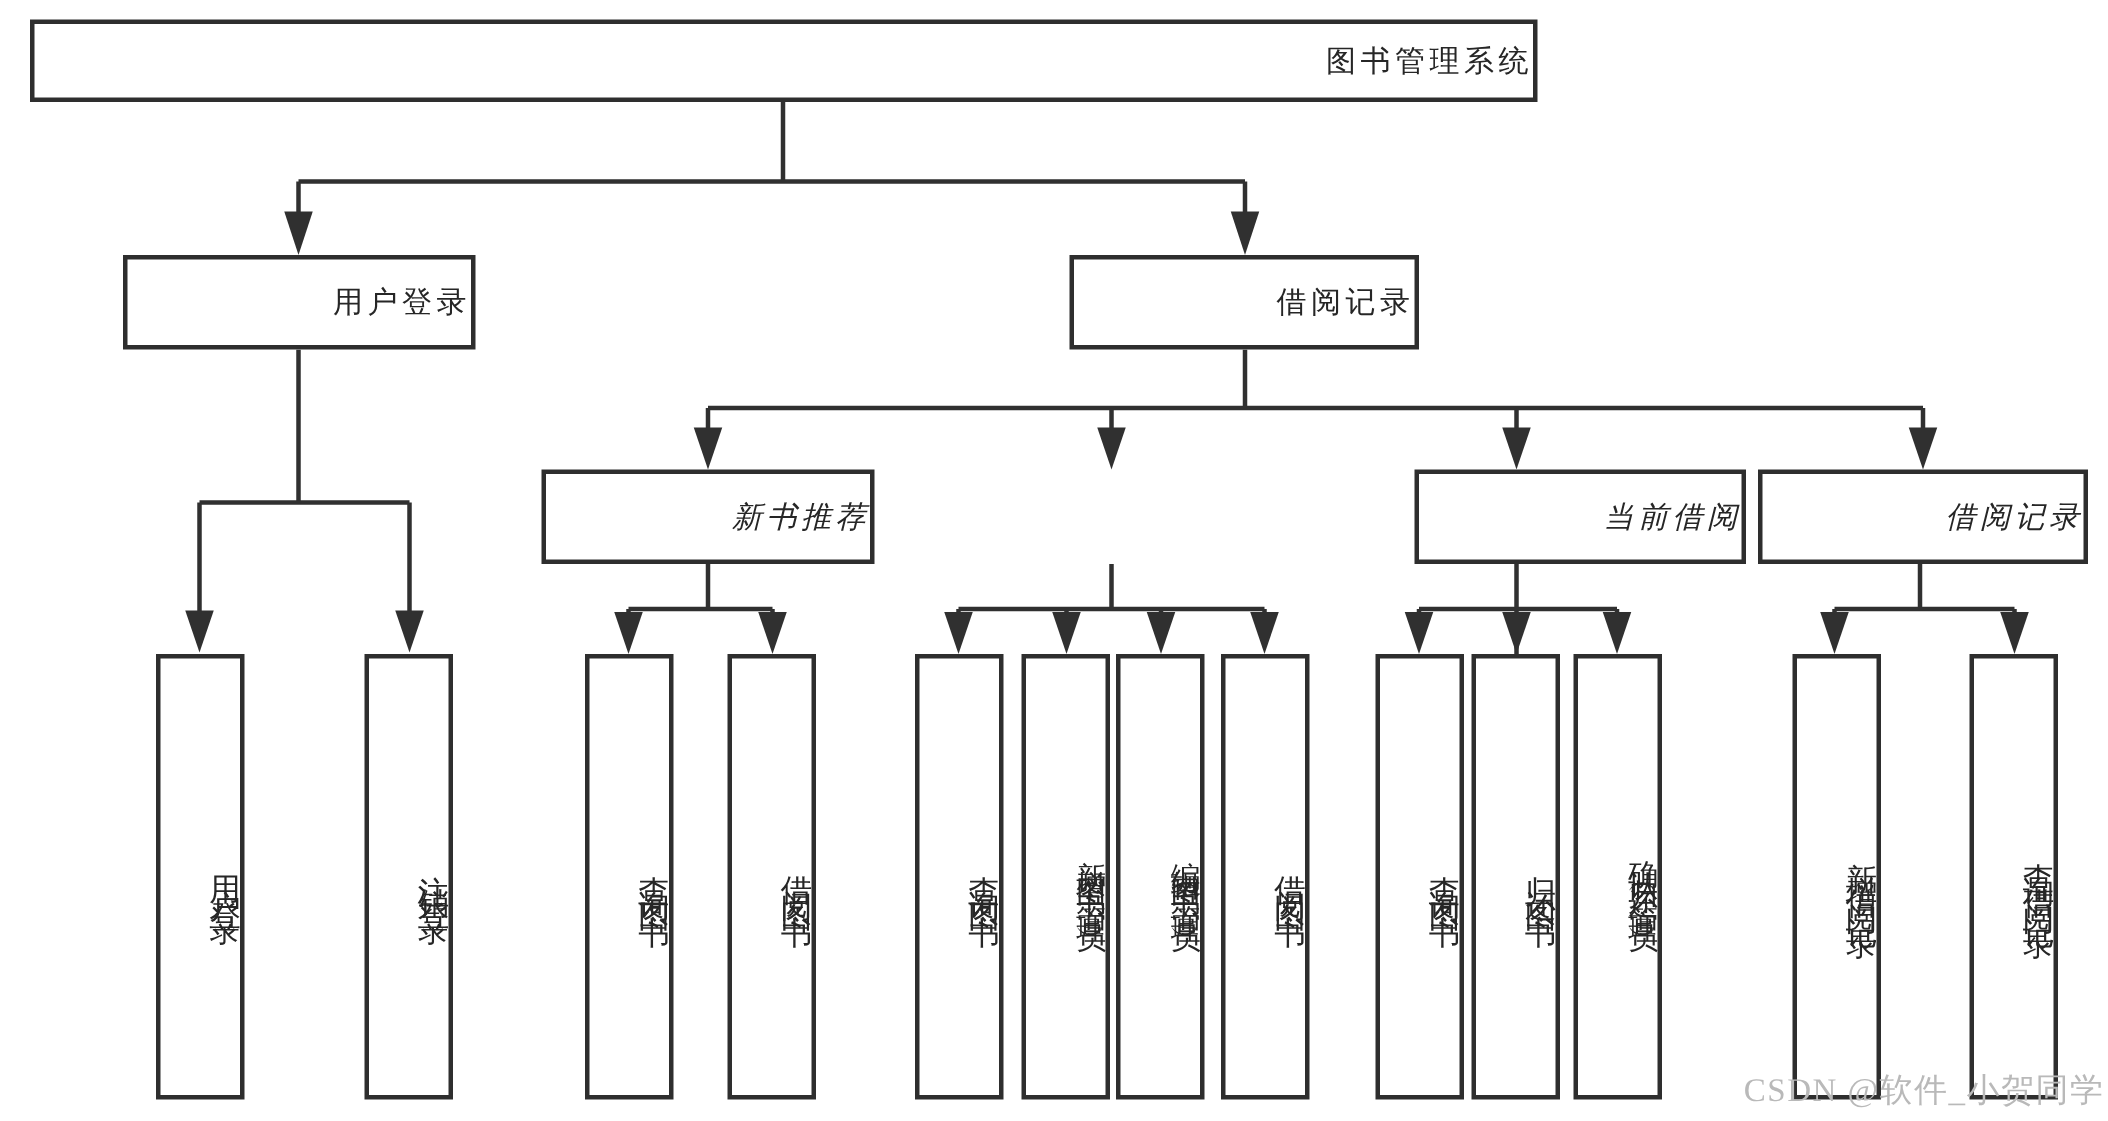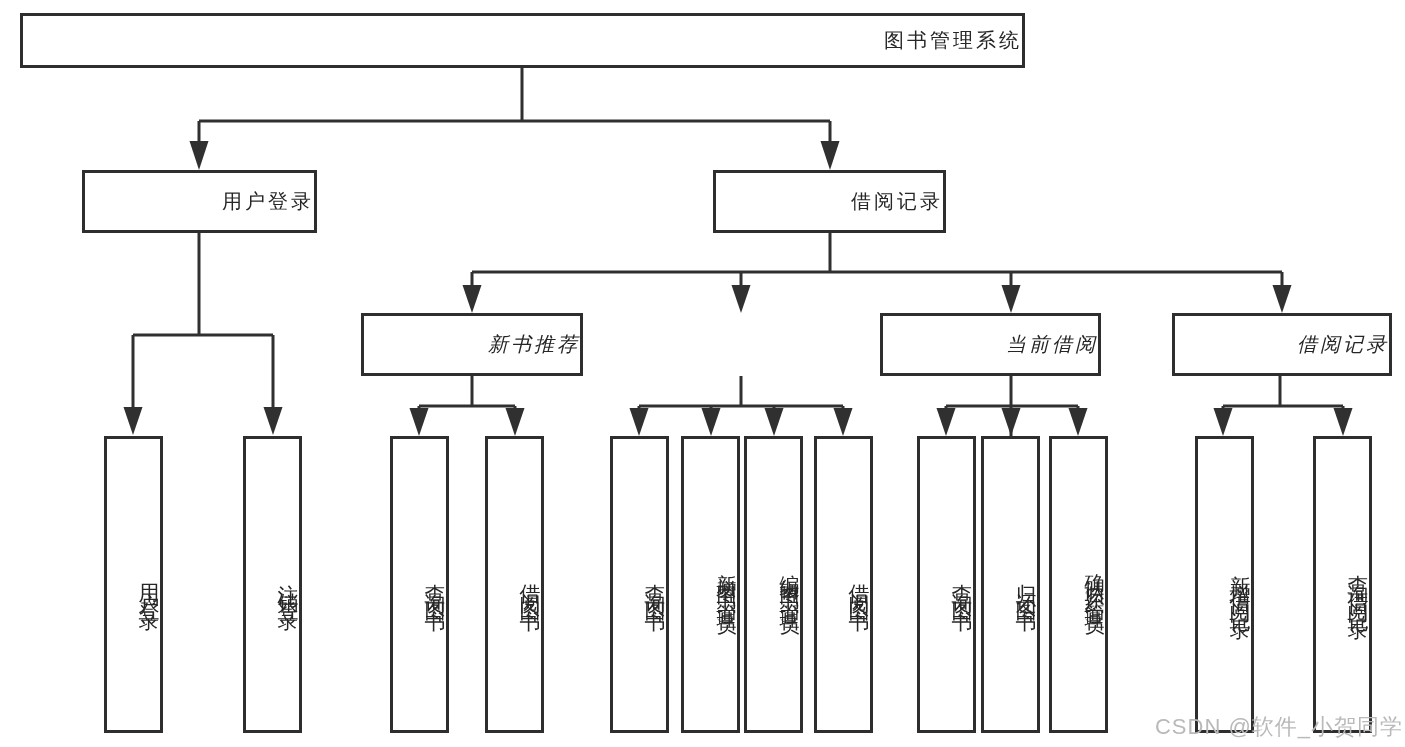--- a/index.html
+++ b/index.html
@@ -15,31 +15,31 @@
     border:3px solid #2e2e2e; display:flex; align-items:center; justify-content:flex-end;
     color:#262626; z-index:2;
   }
   .hlabel { font-size:20px; letter-spacing:3px; text-indent:3px; white-space:nowrap; }
   .root  { left:20px;  top:13px;  width:1005px; height:55px; }
   .l2a   { left:82px;  top:170px; width:235px;  height:63px; }
   .l2b   { left:713px; top:170px; width:233px;  height:63px; }
   .l3    { top:313px; height:63px;font-style:italic; }
   .l3a   { left:361px;  width:222px; }
   .l3b   { left:631px;  width:220px; }
-  .l3c   { left:880px;  width:221px; }
+  .l3c   { left:943px;  width:221px; }
   .l3d   { left:1172px; width:220px; }
   .leaf  { top:436px; height:297px; width:59px; }
   .vt {
     writing-mode:vertical-rl; text-orientation:mixed;
     font-size:21px; line-height:1; letter-spacing:9px; color:#262626;
   }
   .vt.tight { font-size:20px; letter-spacing:6px; }
   .watermark {
     position:absolute; top:712px; right:2px; z-index:5;
-    font-size:22px; color:#b9b9b9; letter-spacing:1px; white-space:nowrap;
+    font-size:22px; color:#b9b9b9; letter-spacing:1px; white-space:nowrap;font-family:Liberation Serif, serif;
   }
 </style>
 </head>
 <body>
 
 <div class="canvas">
 
   <svg class="wires" viewBox="0 0 1405 747" aria-hidden="true">
     <path d="
       M522 68 V121 M199 121 H830 M199 121 V146 M830 121 V146

